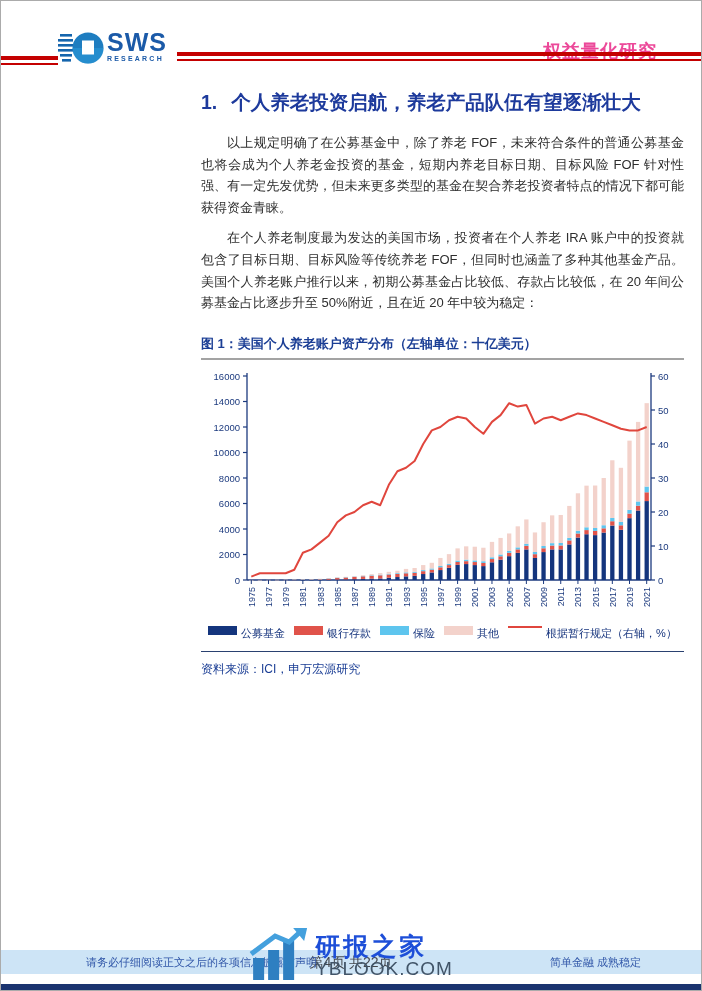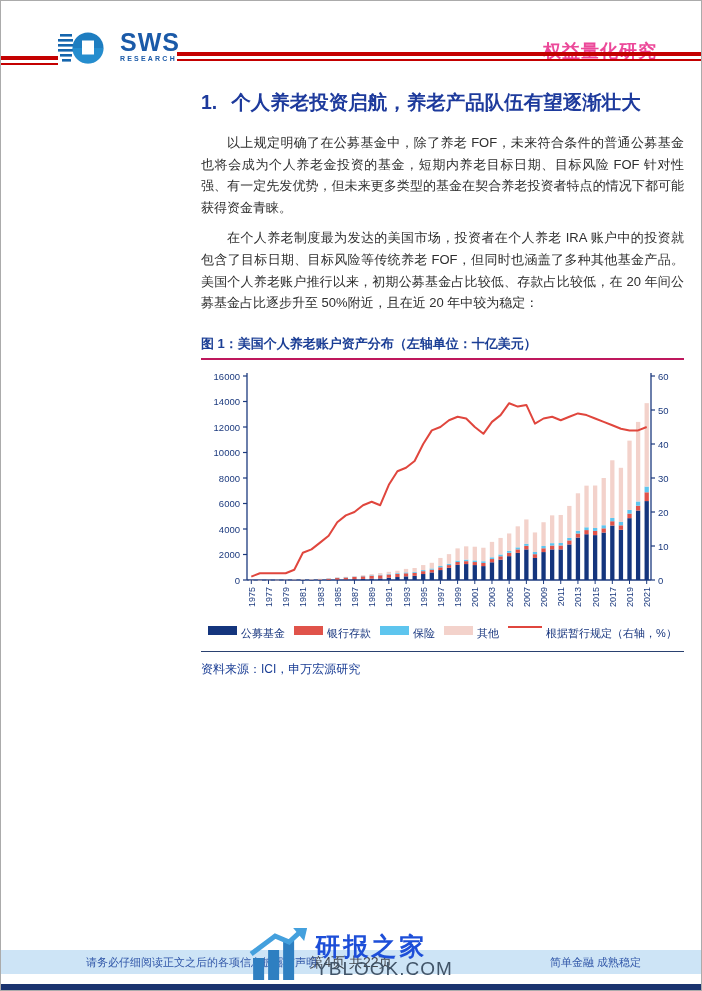--- a/index.html
+++ b/index.html
@@ -3,39 +3,39 @@
 <meta charset="utf-8">
 <style>
   * { margin:0; padding:0; box-sizing:border-box; }
   html,body { width:702px; height:991px; }
   body {
     position:relative; background:#ffffff; overflow:hidden;
     font-family:"Liberation Sans","DejaVu Sans",sans-serif;
     border:1px solid #ababab;
   }
   
-  .logo { position:absolute; left:57px; top:26px; display:flex; align-items:flex-start; gap:16px; }
+  .logo { position:absolute; left:57px; top:26px; display:flex; align-items:flex-start; gap:3px; }
   .logo-text { display:flex; flex-direction:column; margin-top:3px; }
   .logo-sws { font-size:25px; font-weight:bold; color:#1b5aa8; line-height:24px; letter-spacing:1px; }
   .logo-research { font-size:7px; font-weight:bold; color:#1b5aa8; letter-spacing:2.2px; margin-top:1px; }
   .header-category { position:absolute; right:44px; top:38px; font-size:18px; font-weight:600; color:#ec4899; letter-spacing:1px; }
   .rule { position:absolute; background:#c40000; }
   .rule-main-thick { left:176px; top:51px; width:526px; height:4px; }
   .rule-main-thin  { left:176px; top:58px; width:526px; height:2px; }
   .rule-left-thick { left:0; top:55px; width:57px; height:4px; }
   .rule-left-thin  { left:0; top:62px; width:57px; height:2px; }
   
   .content { position:absolute; left:200px; top:84px; width:483px; }
   .sec-title { font-size:19.5px; font-weight:bold; color:#1d3a9c; line-height:34px;
                padding-left:37px; text-indent:-37px; margin-bottom:13px; }
   .sec-num { margin-right:14px; }
   .content p { font-size:13px; line-height:21.6px; color:#2e2e2e; text-align:justify;
                text-indent:2em; margin-bottom:9px; }
   .fig-caption { margin-top:21px; font-size:13px; font-weight:bold; color:#1b3e95;
-                 padding-bottom:5px; border-bottom:2px solid #be185d; }
+                 padding-bottom:5px; border-bottom:2px solid #a3a3a3; }
   .chart-wrap { margin-top:8px; }
   .legend { display:flex; justify-content:center; align-items:center; gap:9px;
             font-size:11px; color:#17357e; margin-top:2px; white-space:nowrap; }
   .legend-item { display:flex; gap:4px; }
   .sep { border-top:1.5px solid #2a4170; margin-top:10px; }
   .source { margin-top:9px; font-size:12px; color:#1b3e95; }
   
   .footer-band { position:absolute; left:0; top:949px; width:702px; height:24px;
                  background:#cde4f6; z-index:1; }
   .footer-disclaimer { position:absolute; left:85px; top:954px; font-size:11px; color:#3056a8; z-index:2; }

